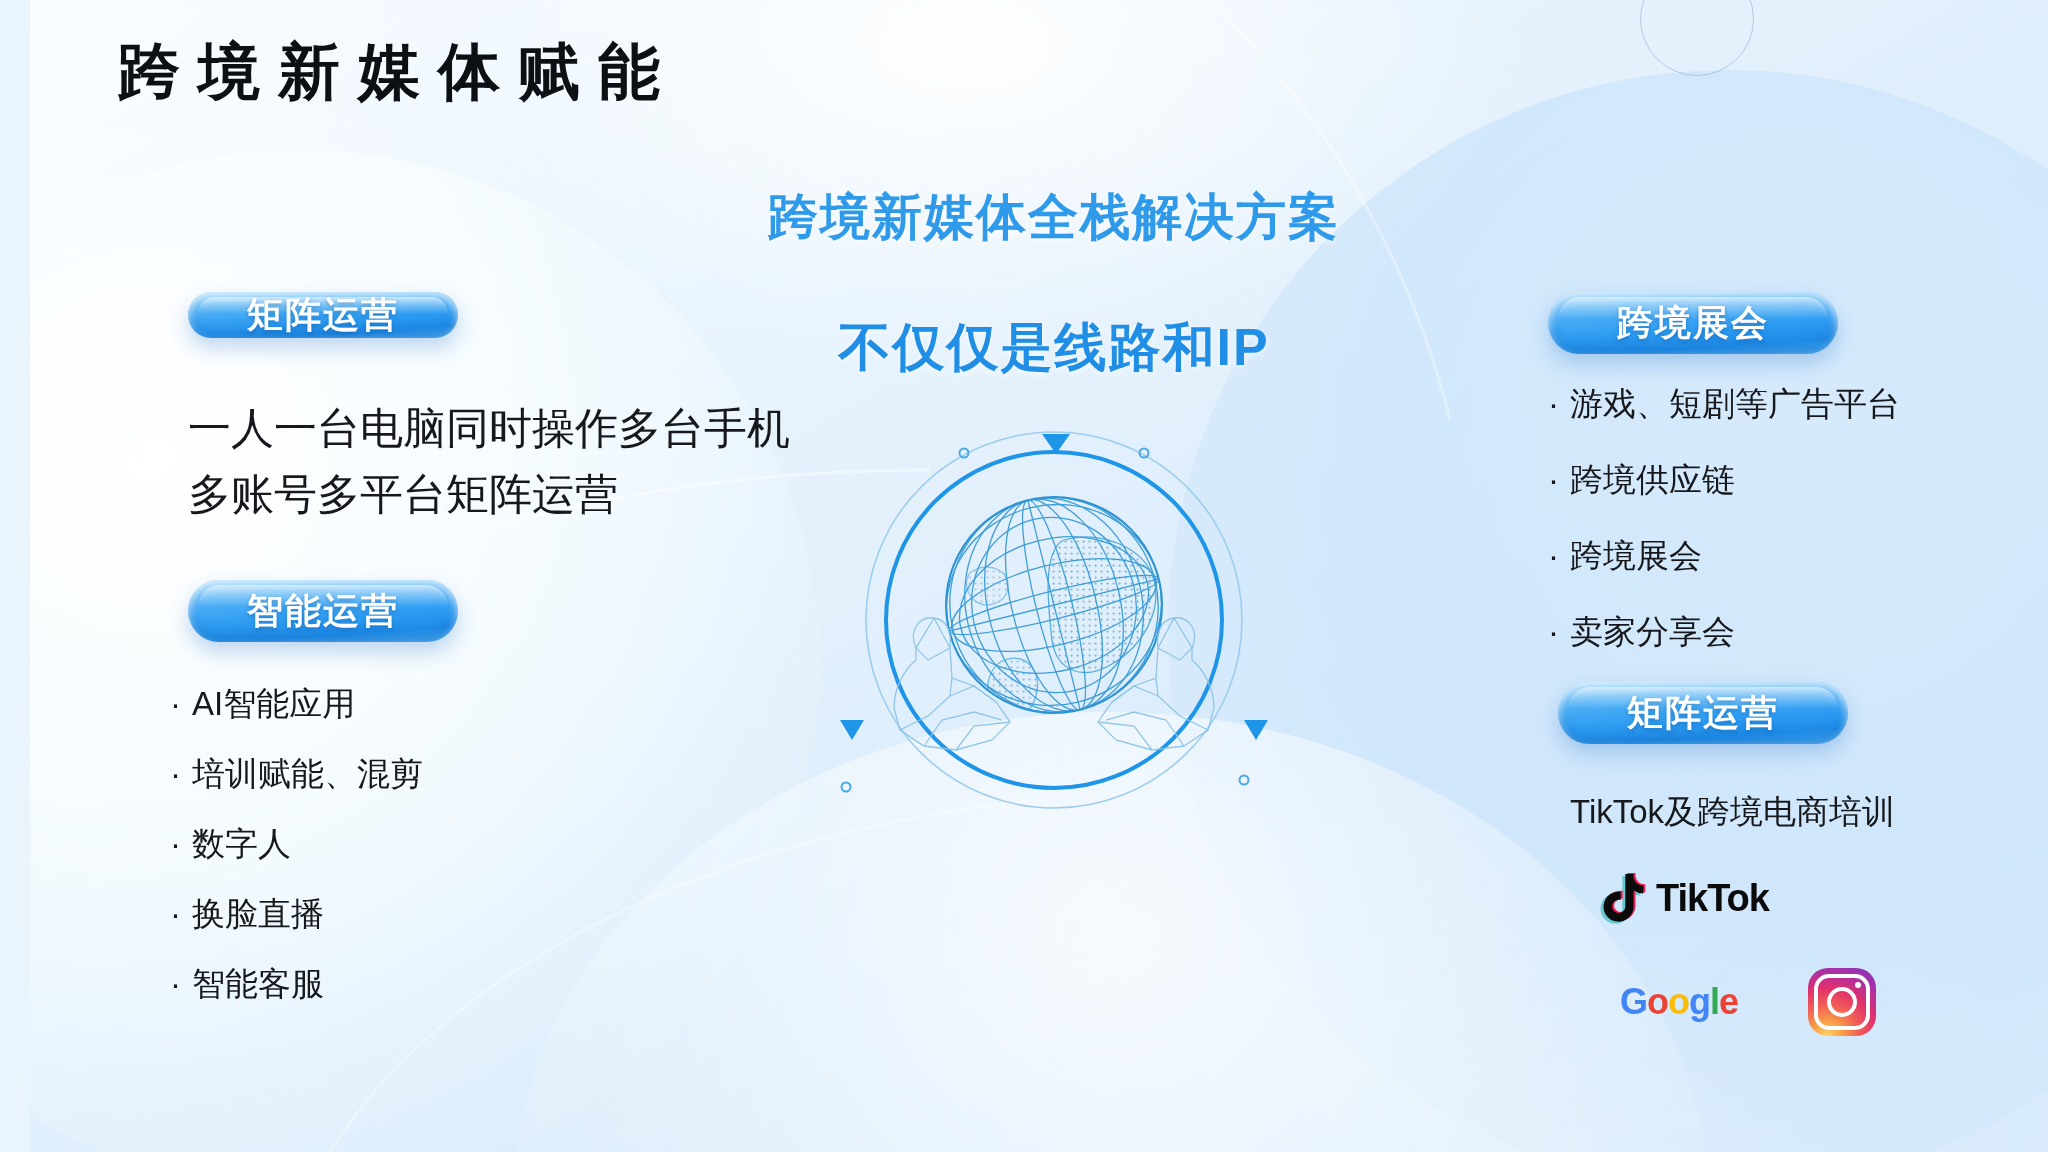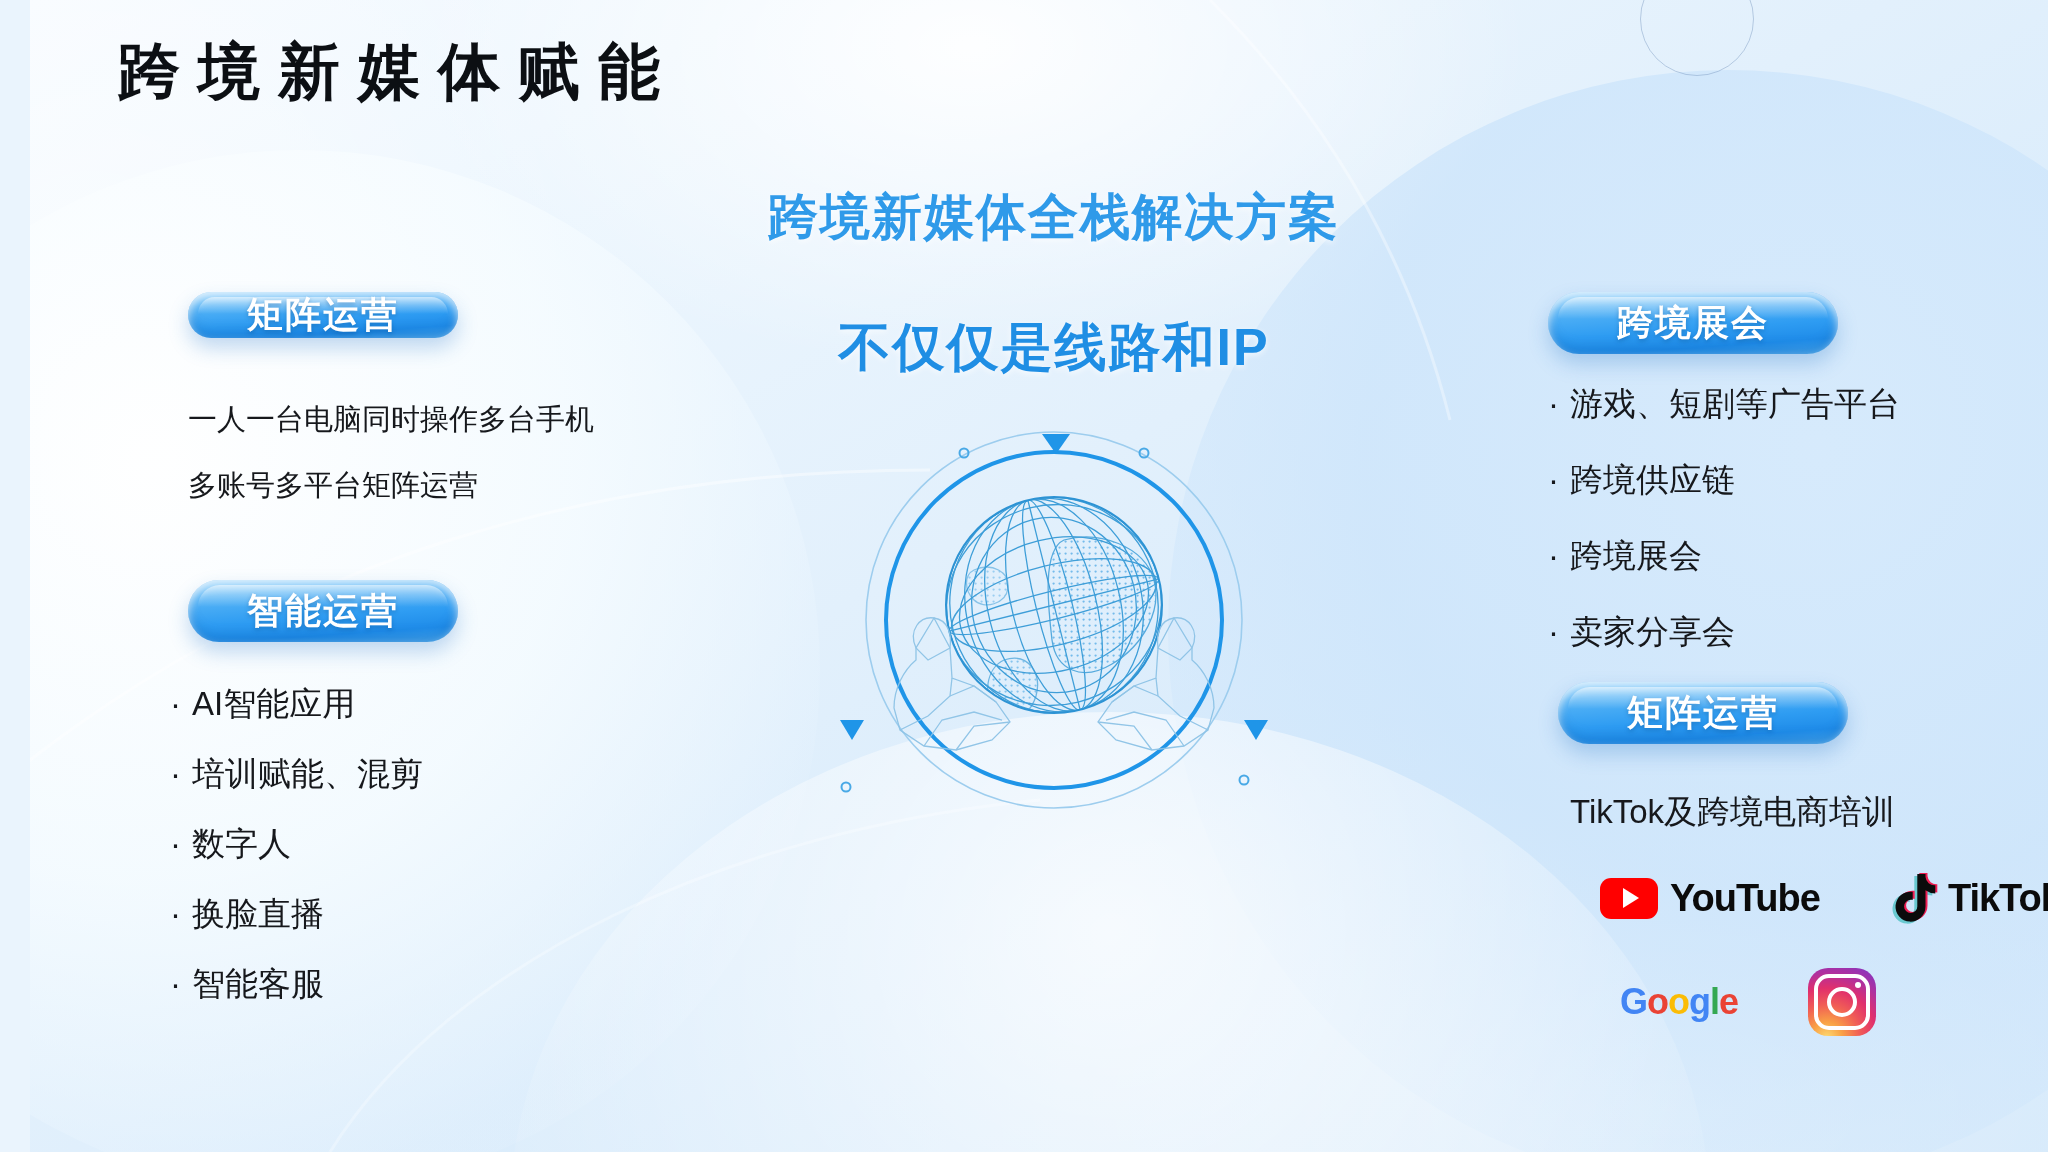--- a/index.html
+++ b/index.html
@@ -86,21 +86,21 @@
   }
   .badge span{position:relative;z-index:2;}
 
   .badge-matrix{left:158px;top:292px;width:270px;height:46px;}
   .badge-smart {left:158px;top:580px;width:270px;height:62px;}
   .badge-resource{left:1518px;top:292px;width:290px;height:62px;}
   .badge-training{left:1528px;top:682px;width:290px;height:62px;}
 
   
   .plain-line{
-    position:absolute;color:#16181c;font-size:29px;white-space:nowrap;
+    position:absolute;color:#16181c;font-size:43px;white-space:nowrap;
   }
   .left-plain-1{left:158px;top:400px;}
   .left-plain-2{left:158px;top:466px;}
 
   .bullet-list{position:absolute;}
   .bullet-list .bullet-item{
     display:flex;align-items:baseline;
     color:#16181c;font-size:33px;white-space:nowrap;
   }
   .bullet-list .dot{
@@ -303,26 +303,20 @@
     </div>
   </div>
 
   <div class="badge badge-training">
     <span>矩阵运营</span>
   </div>
 
   <div class="plain-line right-plain">TikTok及跨境电商培训</div>
 
   <div class="logo-row logo-row-1">
-    <div class="yt-logo">
-      <span class="yt-mark">
-          <span class="yt-tri"></span>
-        </span>
-      <span class="yt-word">YouTube</span>
-    </div>
     <div class="tt-logo">
       <svg width="46" height="52" viewBox="0 0 46 52">
         <path d="M33.5,2 h-8.2 v32.4 a6.6,6.6 0 1 1 -6.6,-6.6 c0.7,0 1.4,0.1 2,0.3 v-8.3 a15,15 0 1 0 12.8,14.8 V18.2 a16.6,16.6 0 0 0 9.8,3.2 v-8.2 a8.9,8.9 0 0 1 -9.8,-8.2 Z" fill="#69C9D0" transform="translate(-3,2)"></path>
         <path d="M33.5,2 h-8.2 v32.4 a6.6,6.6 0 1 1 -6.6,-6.6 c0.7,0 1.4,0.1 2,0.3 v-8.3 a15,15 0 1 0 12.8,14.8 V18.2 a16.6,16.6 0 0 0 9.8,3.2 v-8.2 a8.9,8.9 0 0 1 -9.8,-8.2 Z" fill="#EE1D52" transform="translate(2,-1)"></path>
         <path d="M33.5,2 h-8.2 v32.4 a6.6,6.6 0 1 1 -6.6,-6.6 c0.7,0 1.4,0.1 2,0.3 v-8.3 a15,15 0 1 0 12.8,14.8 V18.2 a16.6,16.6 0 0 0 9.8,3.2 v-8.2 a8.9,8.9 0 0 1 -9.8,-8.2 Z" fill="#0b0b0b"></path>
       </svg>
       <span class="tt-word">TikTok</span>
     </div>
   </div>
 

